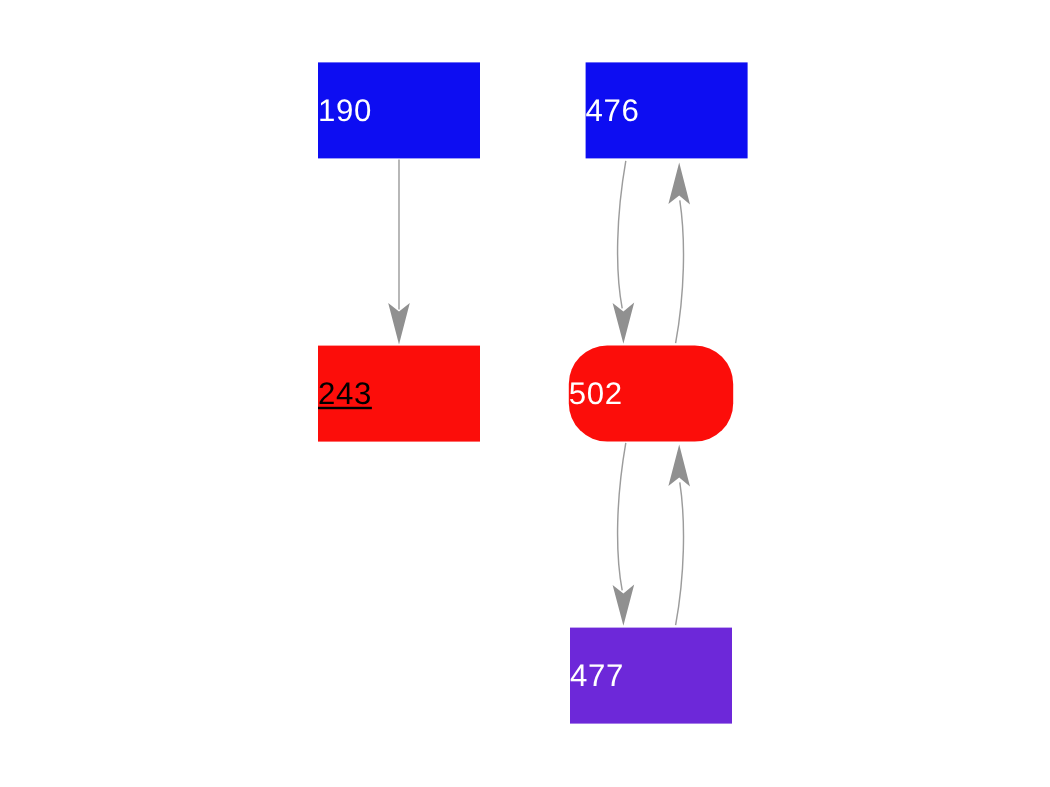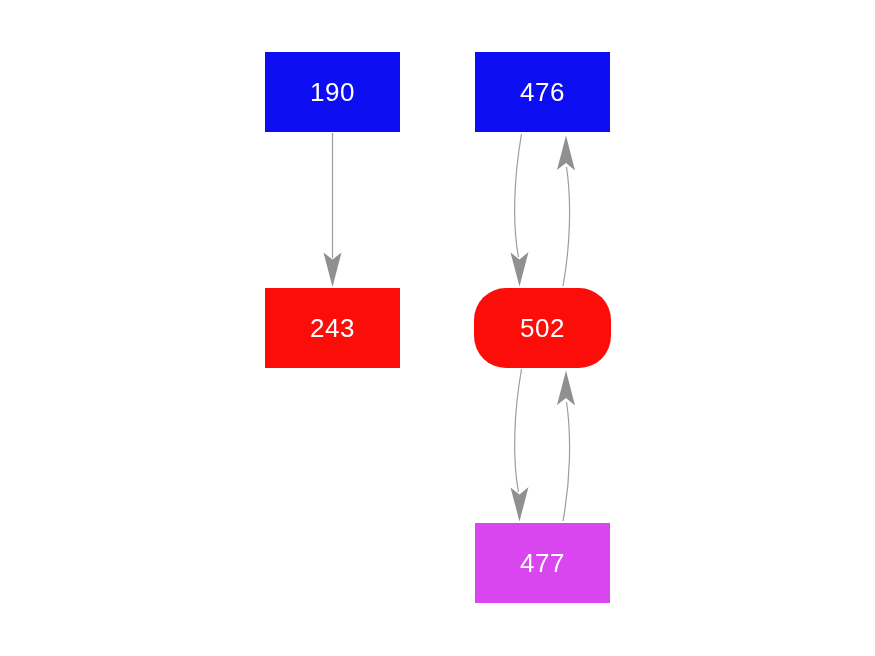--- a/index.html
+++ b/index.html
@@ -21,26 +21,25 @@
     top: 0;
     width: 875px;
     height: 656px;
   }
   .node {
     position: absolute;
     width: 135px;
     height: 80px;
     display: flex;
     align-items: center;
-    justify-content: center;
     font-size: 26px;
     letter-spacing: 0.5px;
   }
   .node-190 { left: 265px; top: 52px; }
-  .node-476 { left: 475px; top: 52px; }
+  .node-476 { left: 488px; top: 52px; }
   .node-243 { left: 265px; top: 288px; }
   .node-502 { left: 474px; top: 288px; width: 137px; border-radius: 32px; }
   .node-477 { left: 475px; top: 523px; }
 </style>
 </head>
 <body>
 
 <div class="canvas">
 
   <svg class="edges-layer" viewBox="0 0 875 656" xmlns="http://www.w3.org/2000/svg">
@@ -72,25 +71,25 @@
   </svg>
 
   <div class="node node-190" style="background-color: rgb(13, 13, 242); color: rgb(255, 255, 255);">
     <span>190</span>
   </div>
 
   <div class="node node-476" style="background-color: rgb(13, 13, 242); color: rgb(255, 255, 255);">
     <span>476</span>
   </div>
 
-  <div class="node node-243" style="background-color: rgb(252, 13, 10); color: #ffffff;">
+  <div class="node node-243" style="background-color: rgb(252, 13, 10); color: #000000; text-decoration: underline;">
     <span>243</span>
   </div>
 
   <div class="node node-502" style="background-color: rgb(252, 13, 10); color: rgb(255, 255, 255);">
     <span>502</span>
   </div>
 
-  <div class="node node-477" style="background-color: #d946ef; color: rgb(255, 255, 255);">
+  <div class="node node-477" style="background-color: #6d28d9; color: rgb(255, 255, 255);">
     <span>477</span>
   </div>
 
 </div>
 
 </body></html>

